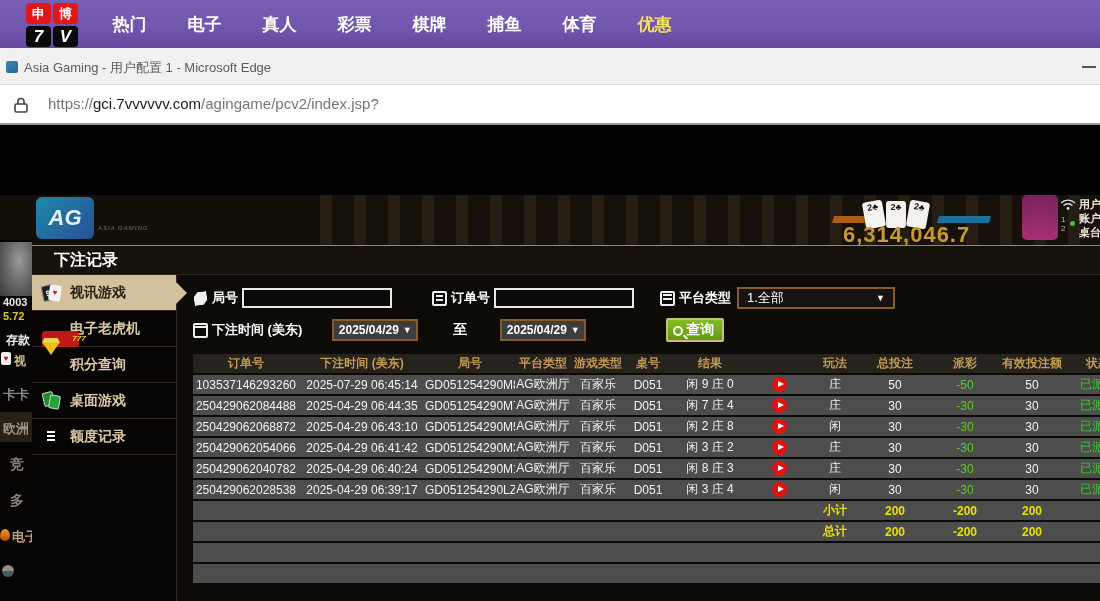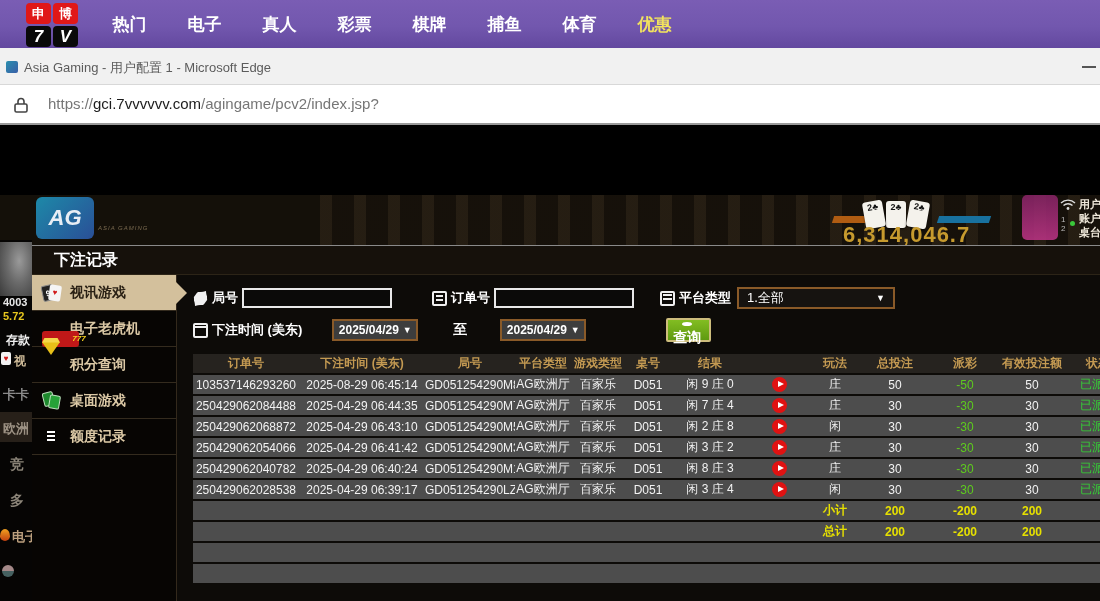--- a/index.html
+++ b/index.html
@@ -120,21 +120,21 @@
   .f-input { width:150px; height:20px; border:2px solid #e8e8e8; background:rgba(10,10,10,.5); color:#fff;
     font-size:12px; padding:0 4px; outline:none; }
   .f-select { width:158px; height:22px; border:2px solid #8a5a28; background:#161310; color:#fff; font-size:13px;
     display:flex; align-items:center; justify-content:space-between; padding:0 8px; cursor:pointer; }
   .f-select .arr, .date-btn .arr { font-size:9px; color:#fff; }
   .date-btn { width:86px; height:22px; border:2px solid #8a5a28; background:#3d3d3d; color:#fff; font-size:12px;
     font-weight:bold; display:flex; align-items:center; justify-content:center; gap:4px; cursor:pointer; }
   .to-label { color:#fff; font-size:14px; font-weight:bold; }
   .search-btn { height:24px; padding:0 8px 0 5px; border:2px solid #cdbd7c; border-radius:2px; cursor:pointer;
     background:linear-gradient(180deg,#82bd22,#5f9a10); color:#fff; font-size:14px; font-weight:bold;
-    display:flex; align-items:center; gap:3px;flex-direction:column; }
+    display:flex; align-items:center; gap:3px; }
 
   
   .bet-table { border-collapse:separate; border-spacing:0 2px; margin-top:9px; table-layout:fixed; width:940px; }
   .bet-table th { background:#282624; color:#c49a52; font-size:12px; font-weight:bold; height:19px; padding:0; white-space:nowrap; }
   .bet-table td { background:#4d4d4d; color:#f2f2f2; font-size:12px; height:19px; text-align:center; padding:0; white-space:nowrap; overflow:hidden; }
   .bet-table tr.head-row th { background:#26231f; }
   td.neg { color:#5ecb1e; }
   td.status { color:#35d035; }
   tr.sum-row td { color:#e6e000; font-weight:bold; background:#4d4d4d; }
   tr.empty-row td { background:#4d4d4d; }
@@ -347,21 +347,21 @@
               <th>玩法</th>
               <th>总投注</th>
               <th>派彩</th>
               <th>有效投注额</th>
               <th>状态</th>
             </tr>
           </thead>
           <tbody>
           <tr>
                 <td>103537146293260</td>
-                <td>2025-08-29 06:45:14</td>
+                <td>2025-07-29 06:45:14</td>
                 <td>GD051254290M8</td>
                 <td>AG欧洲厅</td>
                 <td>百家乐</td>
                 <td>D051</td>
                 <td>闲 9 庄 0</td>
                 <td><span class="play-btn"></span></td>
                 <td>庄</td>
                 <td>50</td>
                 <td class="neg">-50</td>
                 <td>50</td>

